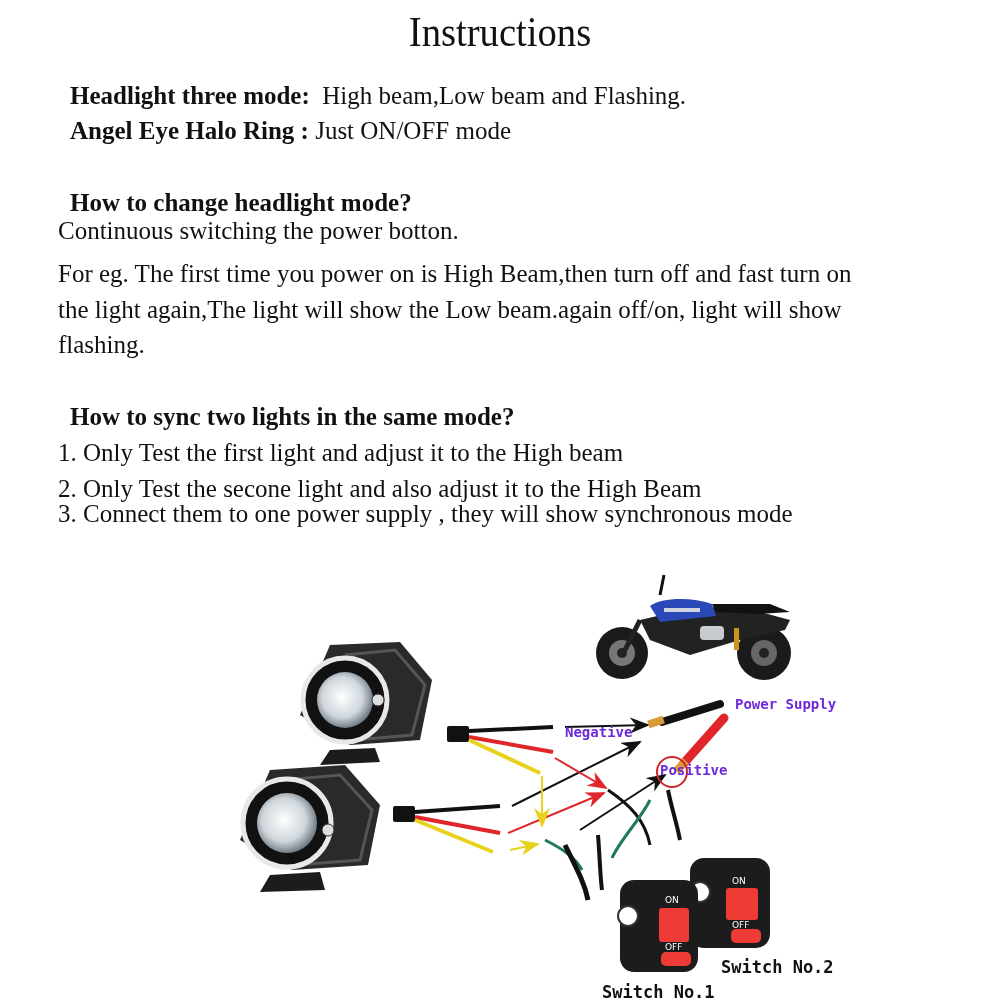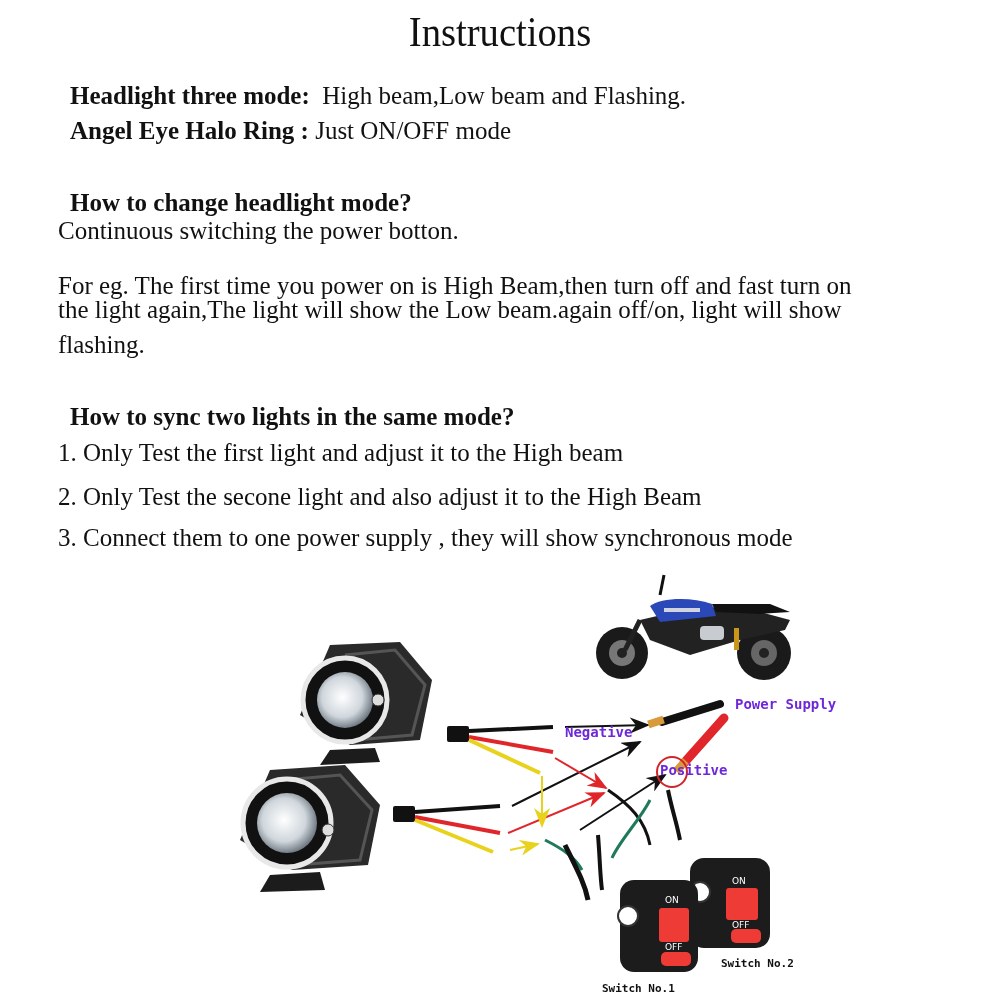--- a/index.html
+++ b/index.html
@@ -4,46 +4,46 @@
 <style>
   html, body { margin:0; padding:0; background:#ffffff; }
   body { width:1000px; height:1000px; position:relative; overflow:hidden;
          font-family:"Liberation Serif", "DejaVu Serif", serif; color:#111; }
   .title { position:absolute; left:0; width:1000px; top:8px; text-align:center;
            font-size:42px; font-weight:normal; letter-spacing:0px; transform:scaleX(0.92); }
   .line { position:absolute; left:58px; font-size:25px; white-space:nowrap; line-height:36px; }
   .bold { font-weight:bold;margin-left:12px; }
   .diagram { position:absolute; left:0; top:560px; width:1000px; height:440px; }
   .lbl { position:absolute; font-family:"DejaVu Sans Mono","Liberation Mono",monospace; font-weight:bold; color:#6d28d9; font-size:14px; white-space:nowrap; }
-  .lbl-dark { color:#111; font-size:11px; }
+  .lbl-dark { color:#111; font-size:17px; }
 </style>
 </head>
 <body>
 
 <div class="title">Instructions</div>
 
 <div class="line" style="top:78px;">
   <span class="bold">Headlight three mode:</span>&nbsp;
   <span>High beam,Low beam and Flashing.</span>
 </div>
 <div class="line" style="top:113px;">
   <span class="bold">Angel Eye Halo Ring :</span>
   <span>Just ON/OFF mode</span>
 </div>
 
 <div class="line bold" style="top:185px;">How to change headlight mode?</div>
 <div class="line" style="top:213px;">Continuous switching the power botton.</div>
-<div class="line" style="top:268px;">For eg. The first time you power on is High Beam,then turn off and fast turn on</div>
+<div class="line" style="top:256px;">For eg. The first time you power on is High Beam,then turn off and fast turn on</div>
 <div class="line" style="top:292px;">the light again,The light will show the Low beam.again off/on, light will show</div>
 <div class="line" style="top:327px;">flashing.</div>
 
 <div class="line bold" style="top:399px;">How to sync two lights in the same mode?</div>
 <div class="line" style="top:435px;">1. Only Test the first light and adjust it to the High beam</div>
-<div class="line" style="top:471px;margin-top:8px;">2. Only Test the secone light and also adjust it to the High Beam</div>
-<div class="line" style="top:520px;font-family:Liberation Serif, serif;">3. Connect them to one power supply ,  they will show synchronous mode</div>
+<div class="line" style="top:471px;">2. Only Test the secone light and also adjust it to the High Beam</div>
+<div class="line" style="top:496px;font-family:Liberation Serif, serif;">3. Connect them to one power supply ,  they will show synchronous mode</div>
 
 <div class="diagram">
   <svg width="1000" height="440" viewBox="0 560 1000 440" xmlns="http://www.w3.org/2000/svg">
     <defs>
       <marker id="ahB" markerWidth="10" markerHeight="8" refX="9" refY="4" orient="auto">
           <path d="M0,0 L10,4 L0,8 L3,4 z" fill="#111"></path>
         </marker>
       <marker id="ahR" markerWidth="10" markerHeight="8" refX="9" refY="4" orient="auto">
           <path d="M0,0 L10,4 L0,8 L3,4 z" fill="#e0262a"></path>
         </marker>

